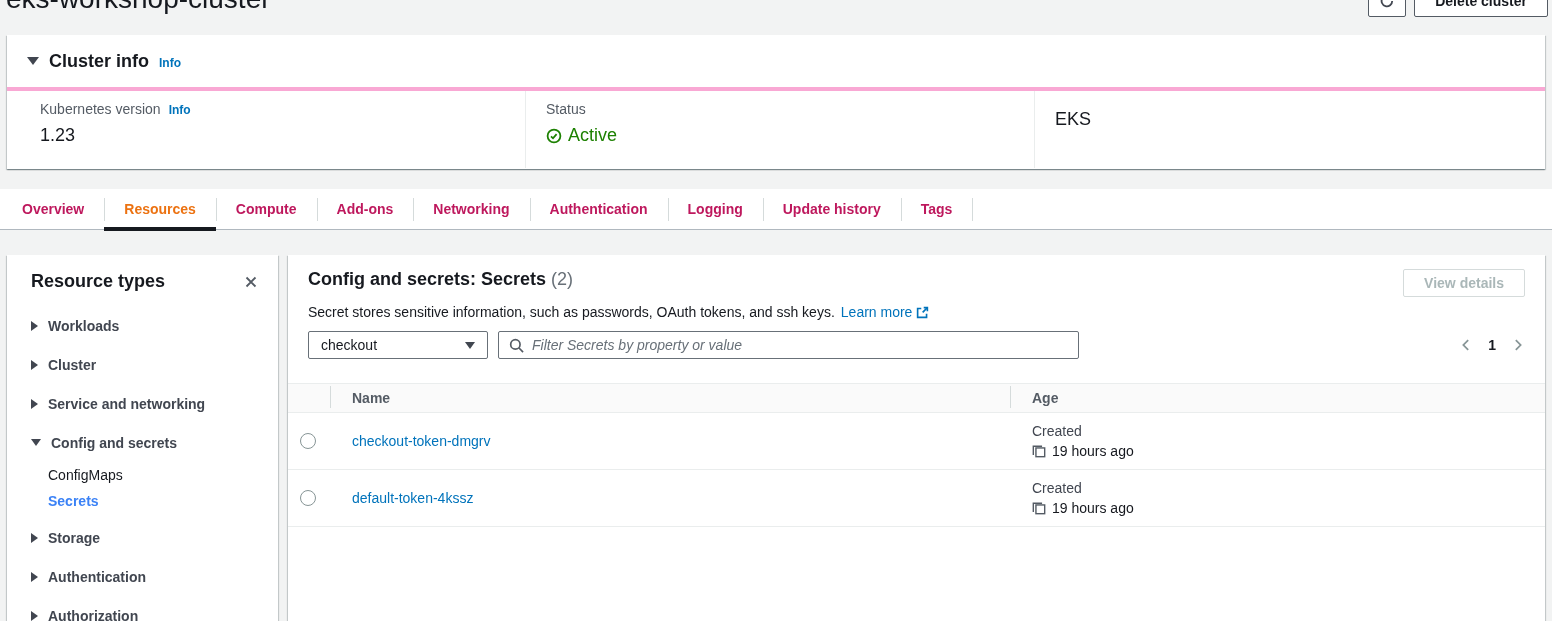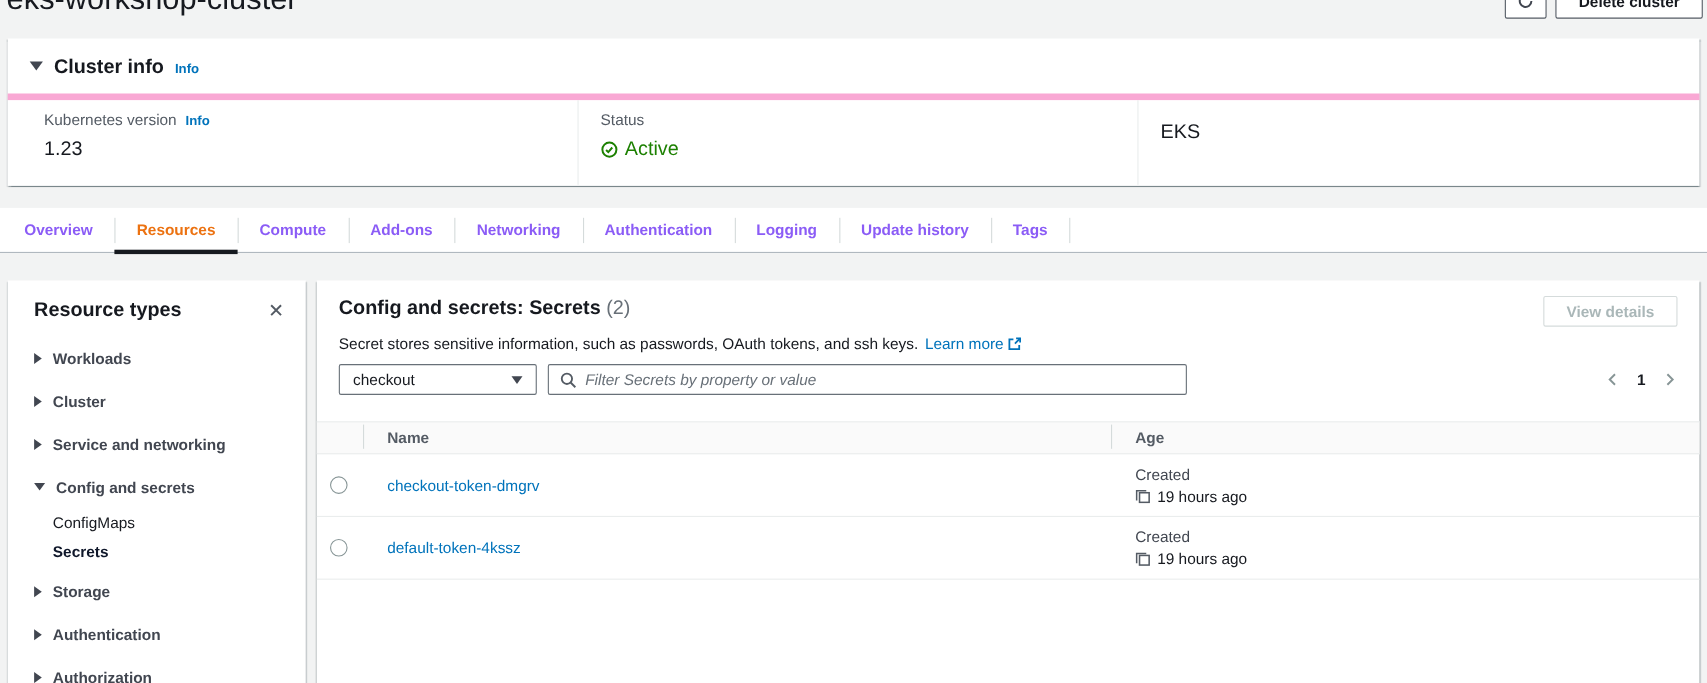--- a/index.html
+++ b/index.html
@@ -28,55 +28,55 @@
     font-family:inherit; font-size:14px; font-weight:700; color:#16191f;
     display:flex; align-items:center; justify-content:center; cursor:pointer;
   }
   .btn.icon-only { width:38px; }
   .btn.primary-border { padding:0 20px; }
   .btn.disabled { border-color:#d5dbdb; color:#aab7b8; cursor:default; font-weight:700; }
   
   .cluster-panel { position:absolute; left:7px; right:7px; top:35px; height:134px; }
   .cluster-panel .panel-header {
     height:56px; display:flex; align-items:center; gap:10px;
-    padding:0 20px; border-bottom:6px solid #f9a8d4; cursor:pointer;
+    padding:0 20px; border-bottom:4px solid #f9a8d4; cursor:pointer;
   }
   .panel-header h2 { font-size:18px; font-weight:700; }
   .info-link { color:#0073bb; font-size:12px; font-weight:700; text-decoration:none; cursor:pointer; }
   .panel-header .info-link { align-self:center; margin-top:3px; }
   .caret-down { width:0; height:0; border-left:6px solid transparent; border-right:6px solid transparent; border-top:8px solid #414650; }
   .caret-right { width:0; height:0; border-top:5px solid transparent; border-bottom:5px solid transparent; border-left:7px solid #414650; }
   .caret-down.sm { border-left-width:5px; border-right-width:5px; border-top-width:7px; }
   .cols { display:grid; grid-template-columns:518px 509px 1fr; height:77px; }
   .col { padding:10px 0 0 20px; }
   .col:first-child { padding-left:33px; }
   .col + .col { border-left:1px solid #eaeded; }
   .field-label { font-size:14px; color:#545b64; display:flex; align-items:baseline; gap:8px; }
   .field-value { margin-top:8px; font-size:18px; color:#16191f; }
   .status-value { display:flex; align-items:center; gap:6px; color:#1d8102; }
   
   .tabs {
     position:absolute; top:189px; left:0; right:0; height:41px;
     background:#fff; border-bottom:1px solid #b0b8bf; display:flex; padding-left:2px;
   }
-  .tab { position:relative; display:flex; align-items:center; padding:0 20px; font-size:14px; font-weight:700; color:#8b5cf6; cursor:pointer; }
+  .tab { position:relative; display:flex; align-items:center; padding:0 20px; font-size:14px; font-weight:700; color:#be185d; cursor:pointer; }
   .tab::before { content:""; position:absolute; left:0; top:9px; height:23px; width:1px; background:#d5dbdb; }
   .tab:first-child::before { display:none; }
   .tab:last-child::after { content:""; position:absolute; right:-1px; top:9px; height:23px; width:1px; background:#d5dbdb; }
   .tab.active { color:#ec7211; }
   .tab.active .underline { position:absolute; left:0; right:0; bottom:-2px; height:4px; background:#16191f; }
   
   .sidebar { position:absolute; left:7px; top:255px; width:271px; height:380px; }
   .sidebar-header { display:flex; align-items:center; justify-content:space-between; padding:16px 18px 0 24px; }
   .sidebar-header h2 { font-size:18px; font-weight:700; }
   .icon-btn { background:none; border:none; cursor:pointer; display:flex; align-items:center; padding:2px; }
   .res-list { list-style:none; margin-top:14px; }
   .res-group { height:39px; display:flex; align-items:center; gap:10px; padding-left:24px; font-weight:700; color:#414650; cursor:pointer; }
   .res-sub { height:26px; display:flex; align-items:center; padding-left:41px; color:#16191f; cursor:pointer; }
-  .res-sub.selected { color:#0f172a; font-weight:700; }
+  .res-sub.selected { color:#3b82f6; font-weight:700; }
   .sub-gap { height:4px; }
   
   .main { position:absolute; left:288px; right:7px; top:255px; height:380px; }
   .main-header { display:flex; align-items:flex-start; justify-content:space-between; padding:14px 20px 0; }
   .main-header h2 { font-size:18px; font-weight:700; }
   .counter { color:#687078; font-weight:400; }
   .main-desc { padding:7px 20px 0; font-size:14px; color:#16191f; }
   .learn-more { color:#0073bb; text-decoration:none; margin-left:6px; cursor:pointer; white-space:nowrap; }
   .ext-icon { vertical-align:-2px; margin-left:4px; }
   .filter-row { display:flex; align-items:center; gap:10px; padding:11px 20px 0; }

